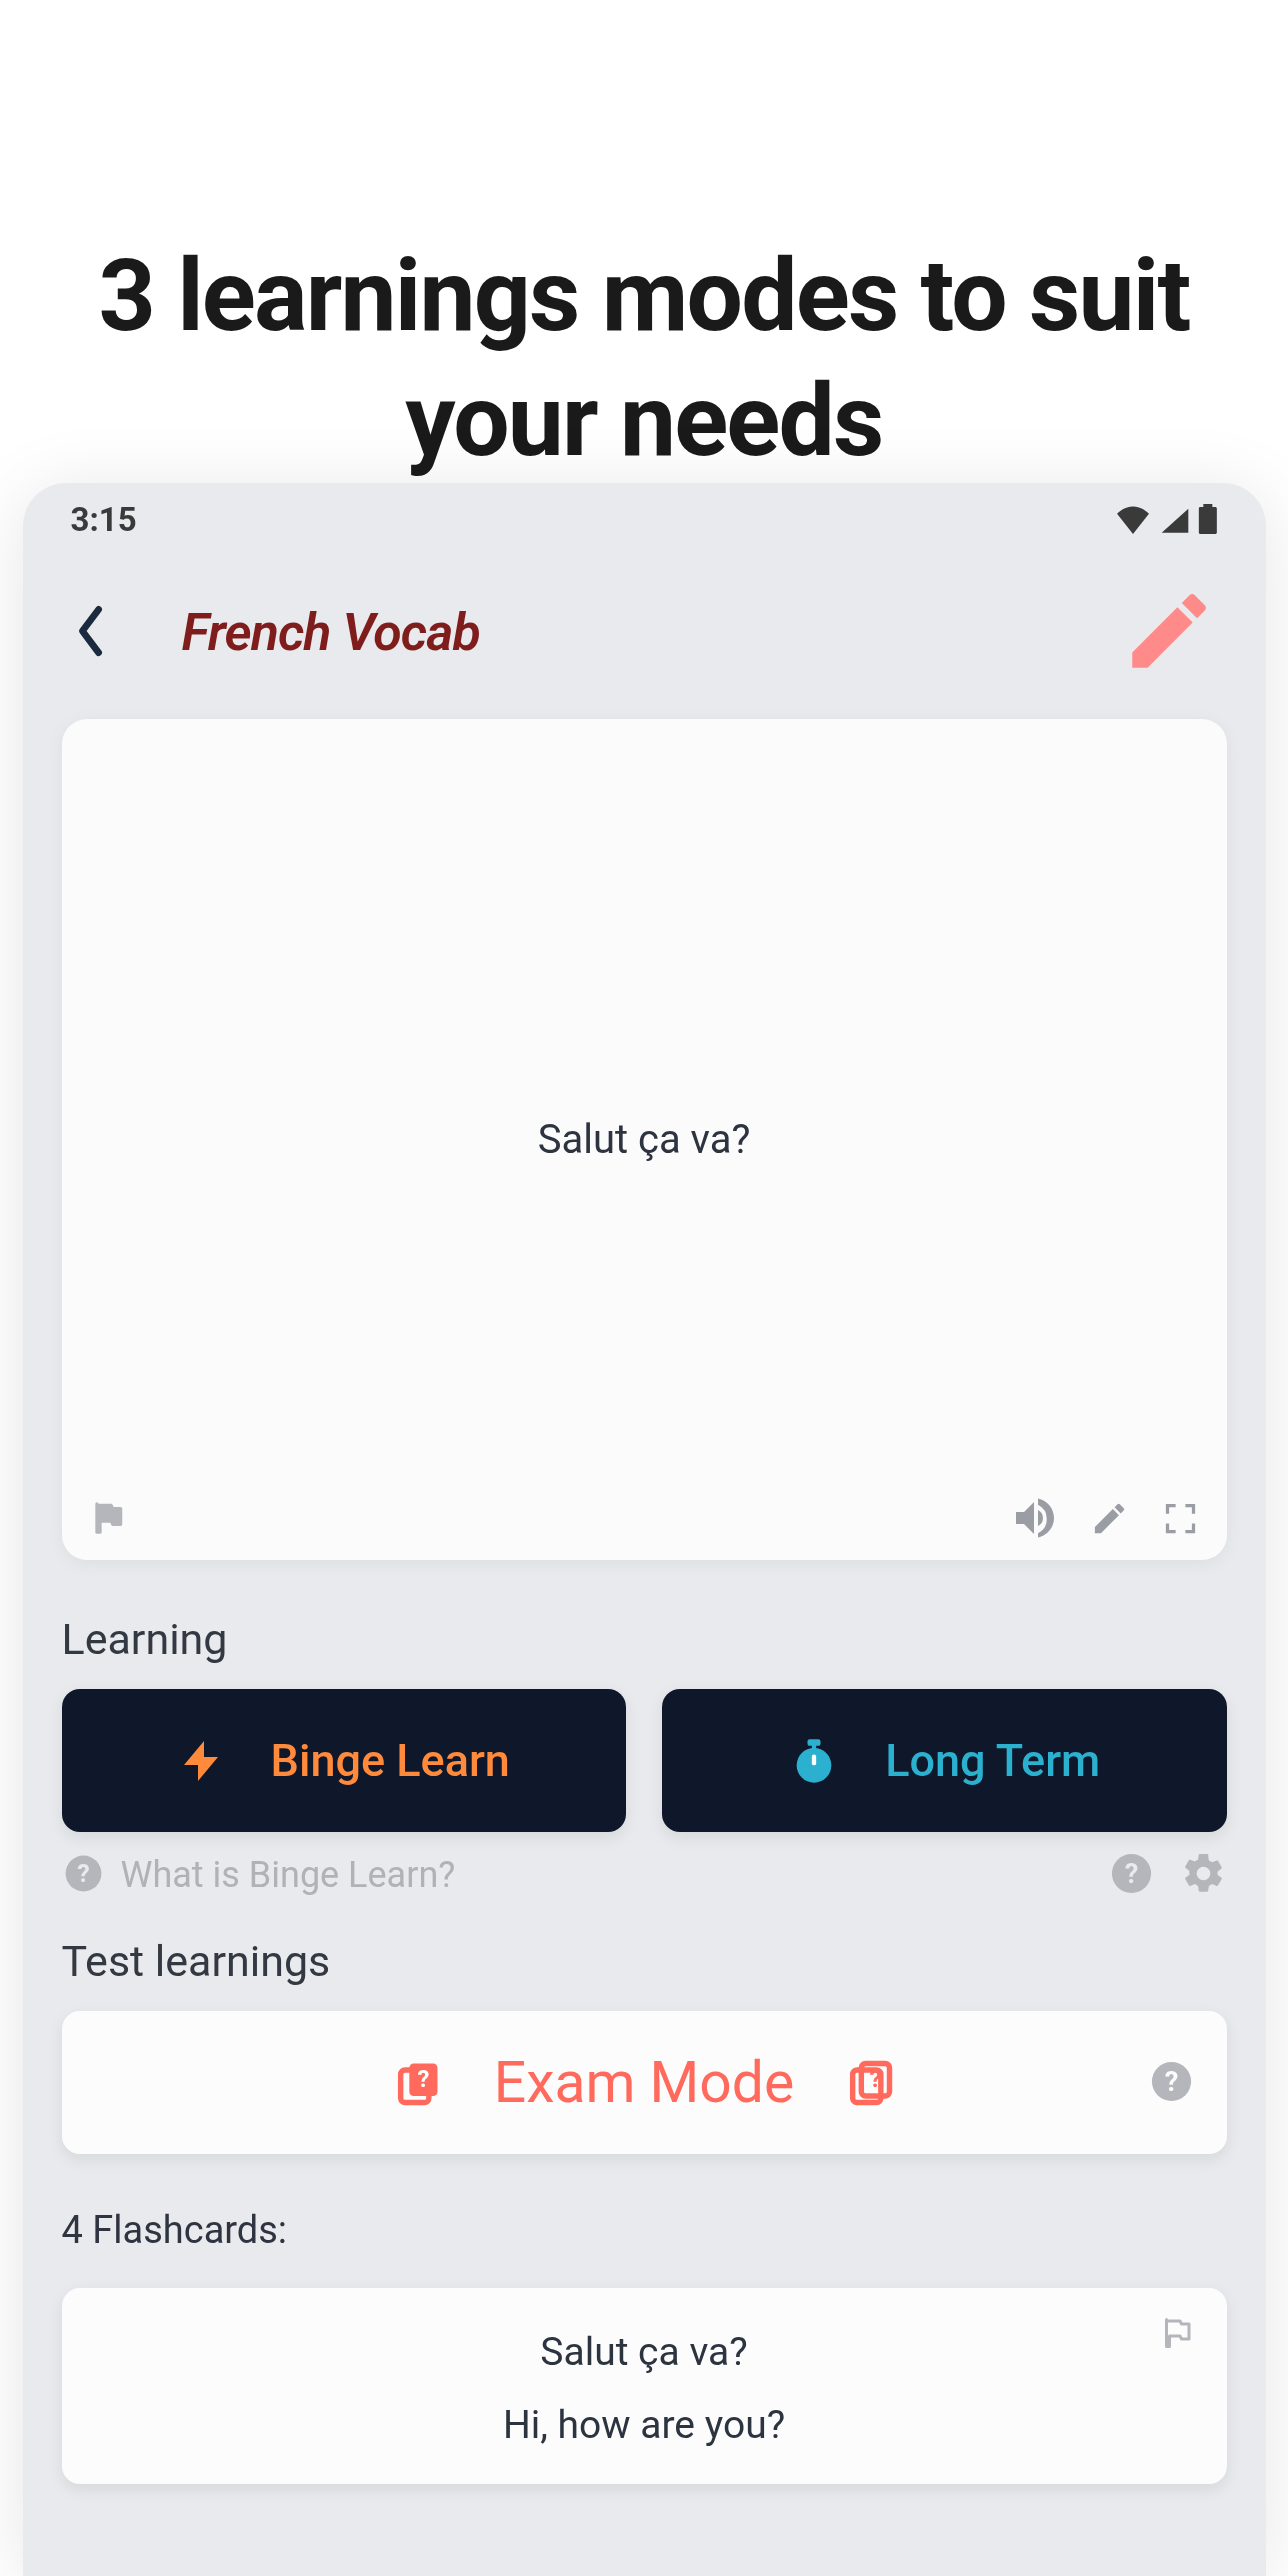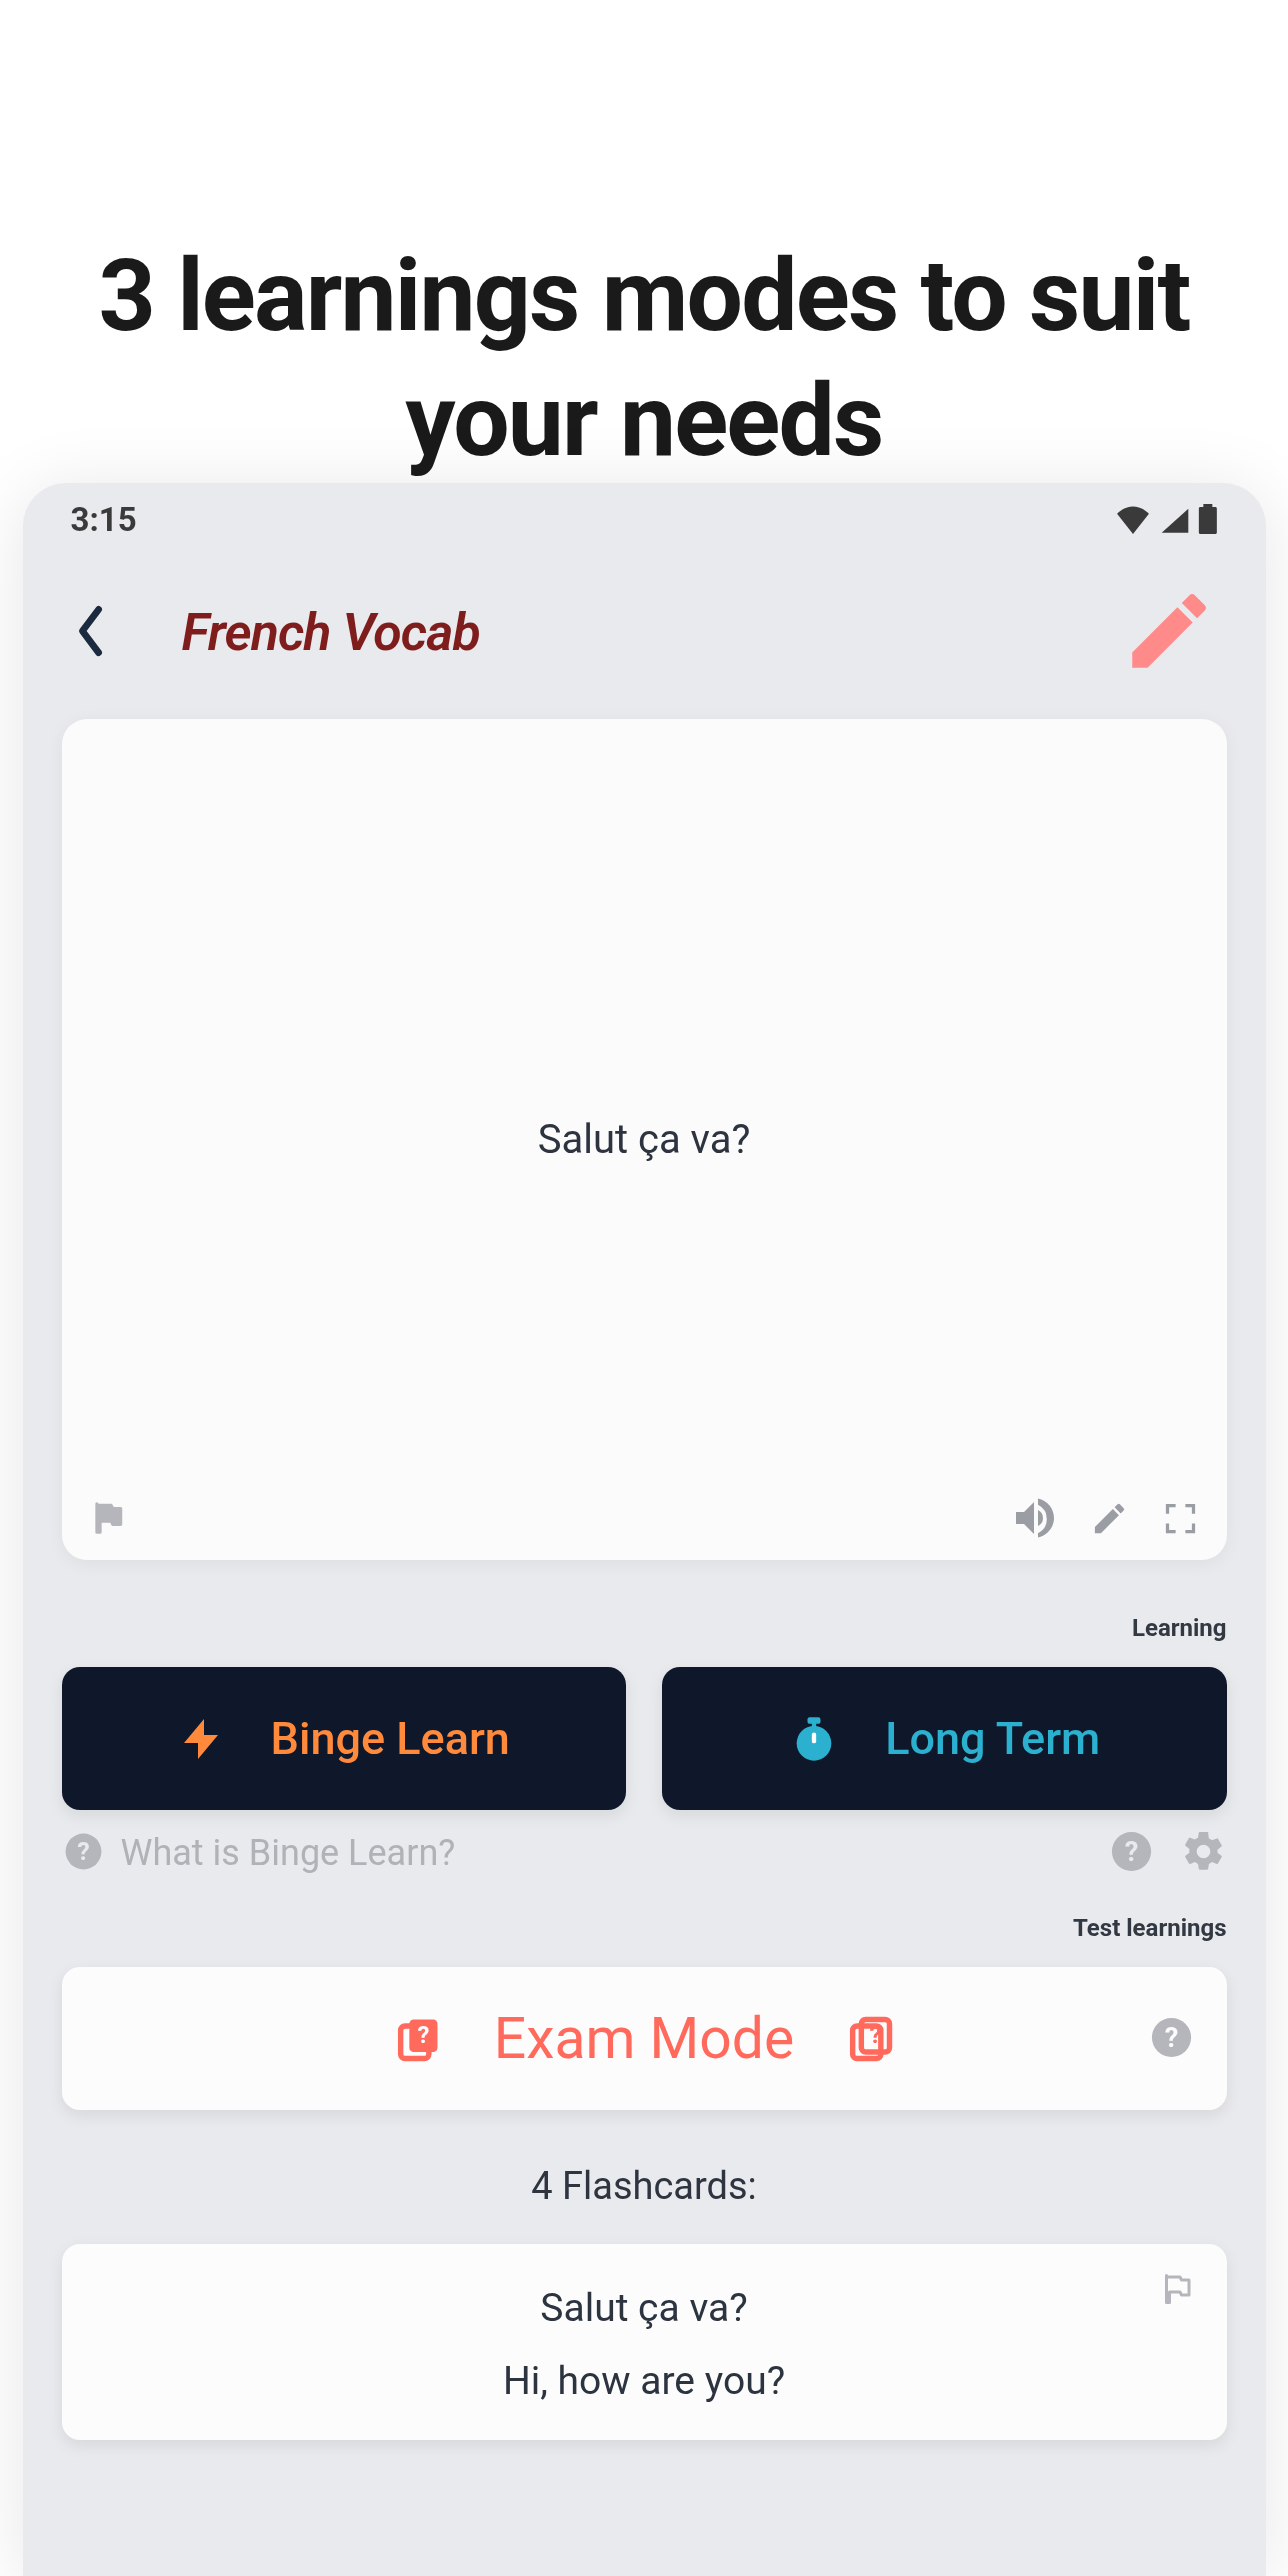--- a/index.html
+++ b/index.html
@@ -84,25 +84,25 @@
     bottom: 18px;
     left: 27px;
     right: 27px;
     display: flex;
     justify-content: space-between;
     align-items: center;
   }
   .card-toolbar-right { display: flex; gap: 32px; align-items: center; }
   .card-toolbar svg { display: block; }
   .section-label {
-    text-align: right;
-    font-size: 24px;
+    text-align: left;
+    font-size: 43px;
     color: #333942;
     margin-bottom: 25px;
-    font-weight: 700;
+    font-weight: 400;
   }
   .mode-row {
     display: flex;
     gap: 36px;
     margin-bottom: 18px;
   }
   .mode-btn {
     flex: 1;
     background: #0f172a;
     border-radius: 18px;
@@ -144,21 +144,21 @@
     cursor: pointer;
   }
   .exam-label { font-size: 57px; font-weight: 400; color: #ff6a5c; }
   .exam-help {
     position: absolute;
     right: 32px;
     top: 50%;
     transform: translateY(-50%);
   }
   .flash-count {
-    text-align: center;
+    text-align: left;
     font-size: 38px;
     color: #2e3440;
     margin-bottom: 36px;
   }
   .flash-card {
     background: #fcfcfd;
     border-radius: 18px;
     box-shadow: 0 5.4px 16px rgba(0,0,0,0.08);
     position: relative;
     padding: 41px 36px 36px;

